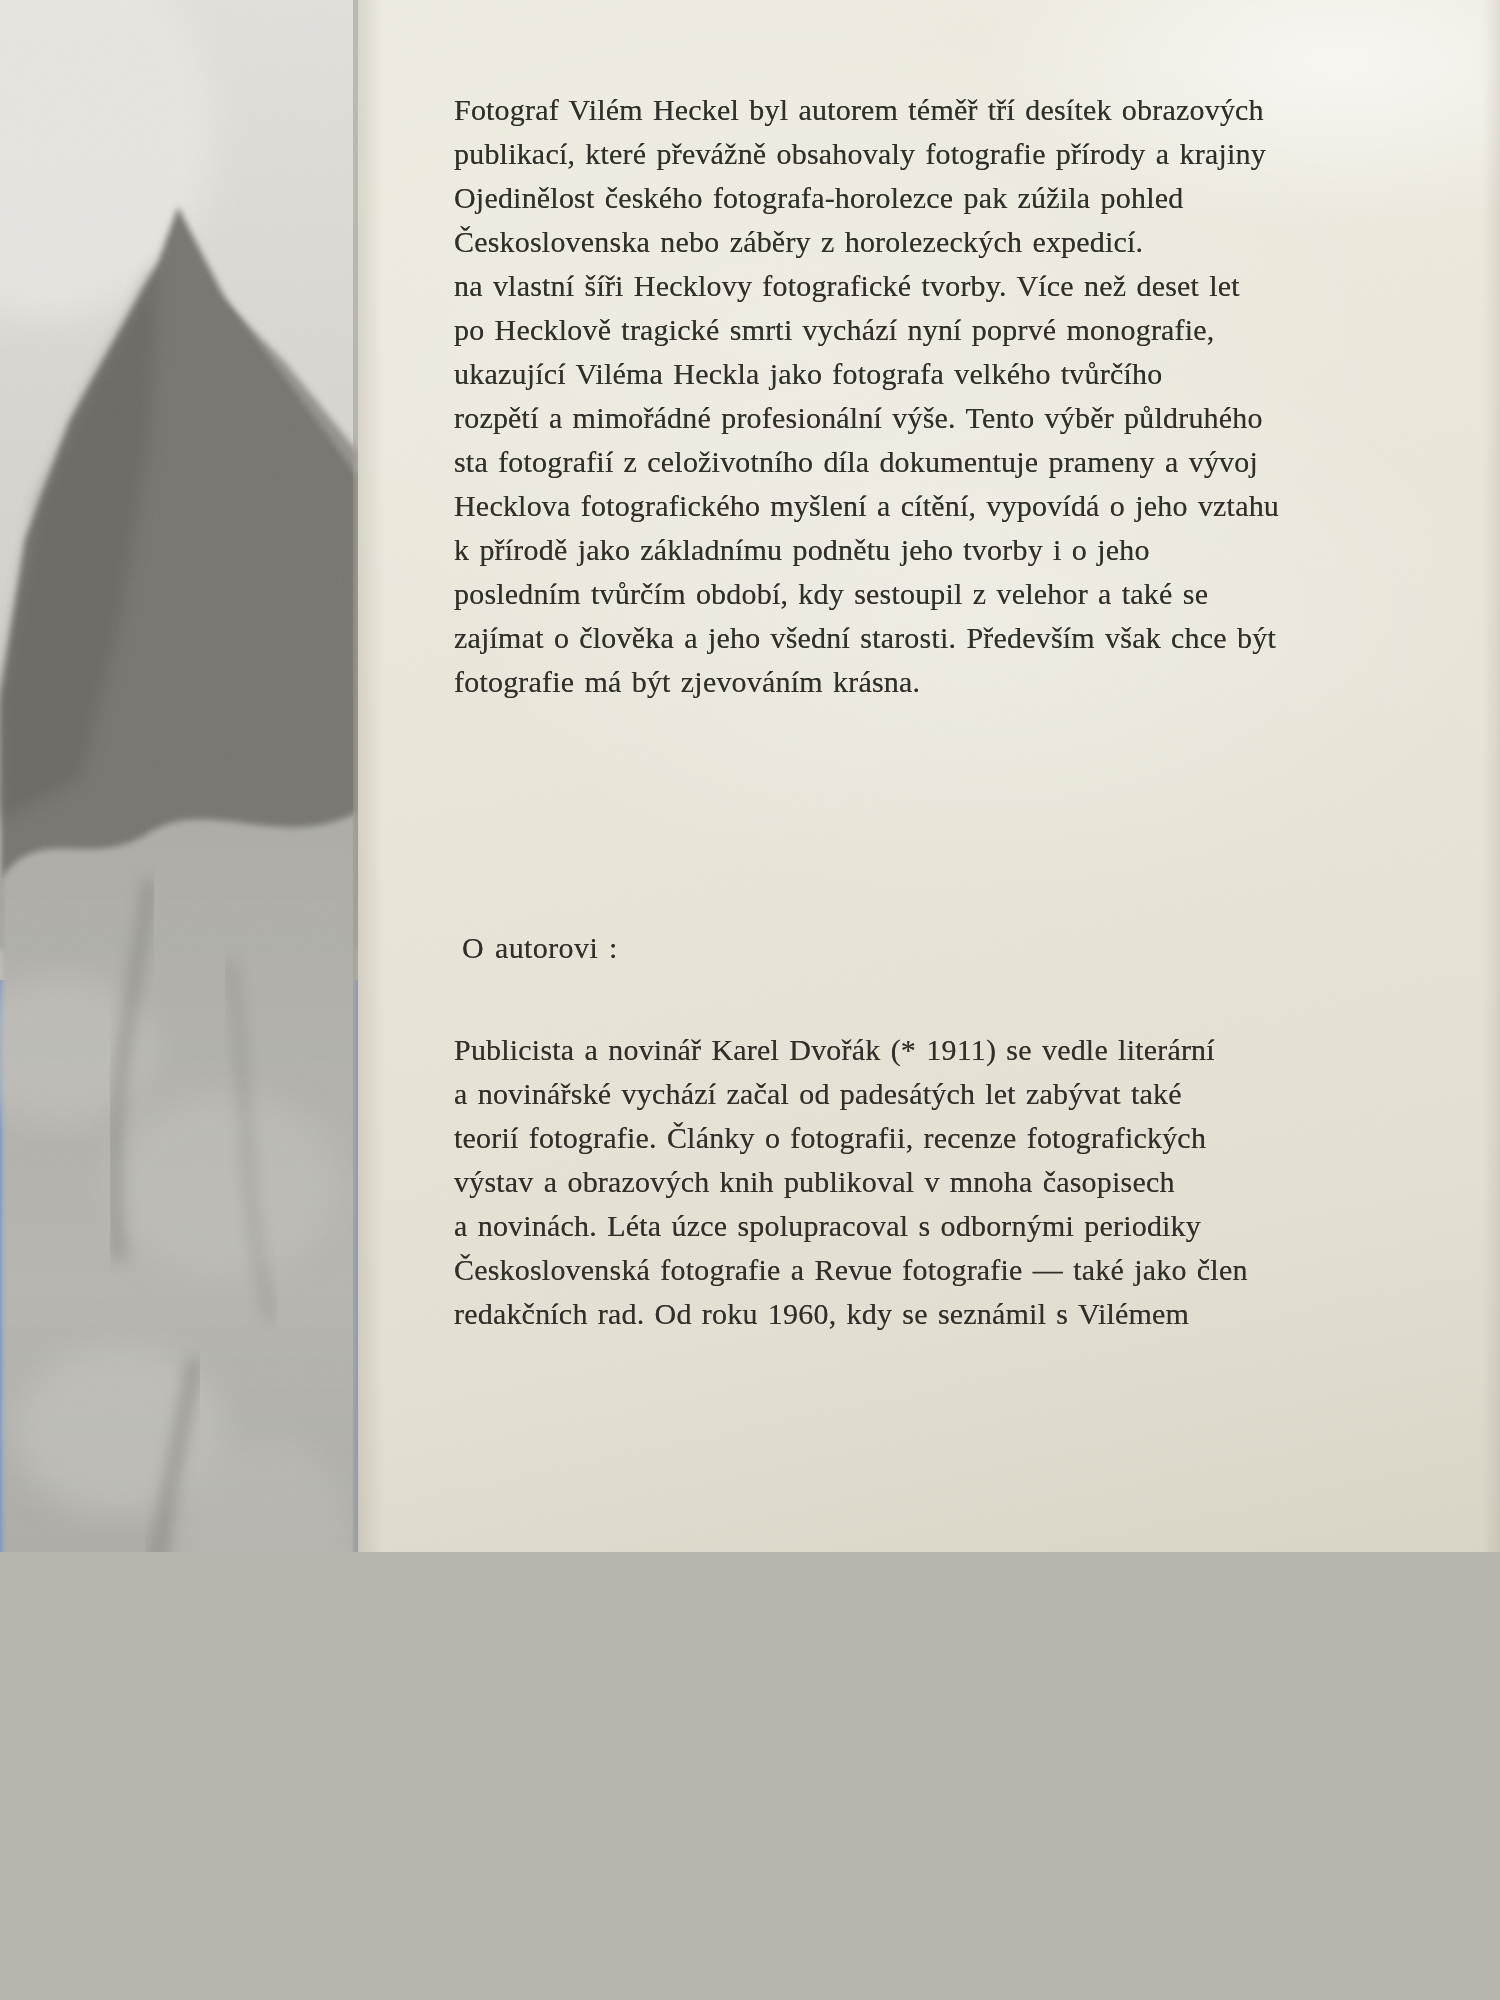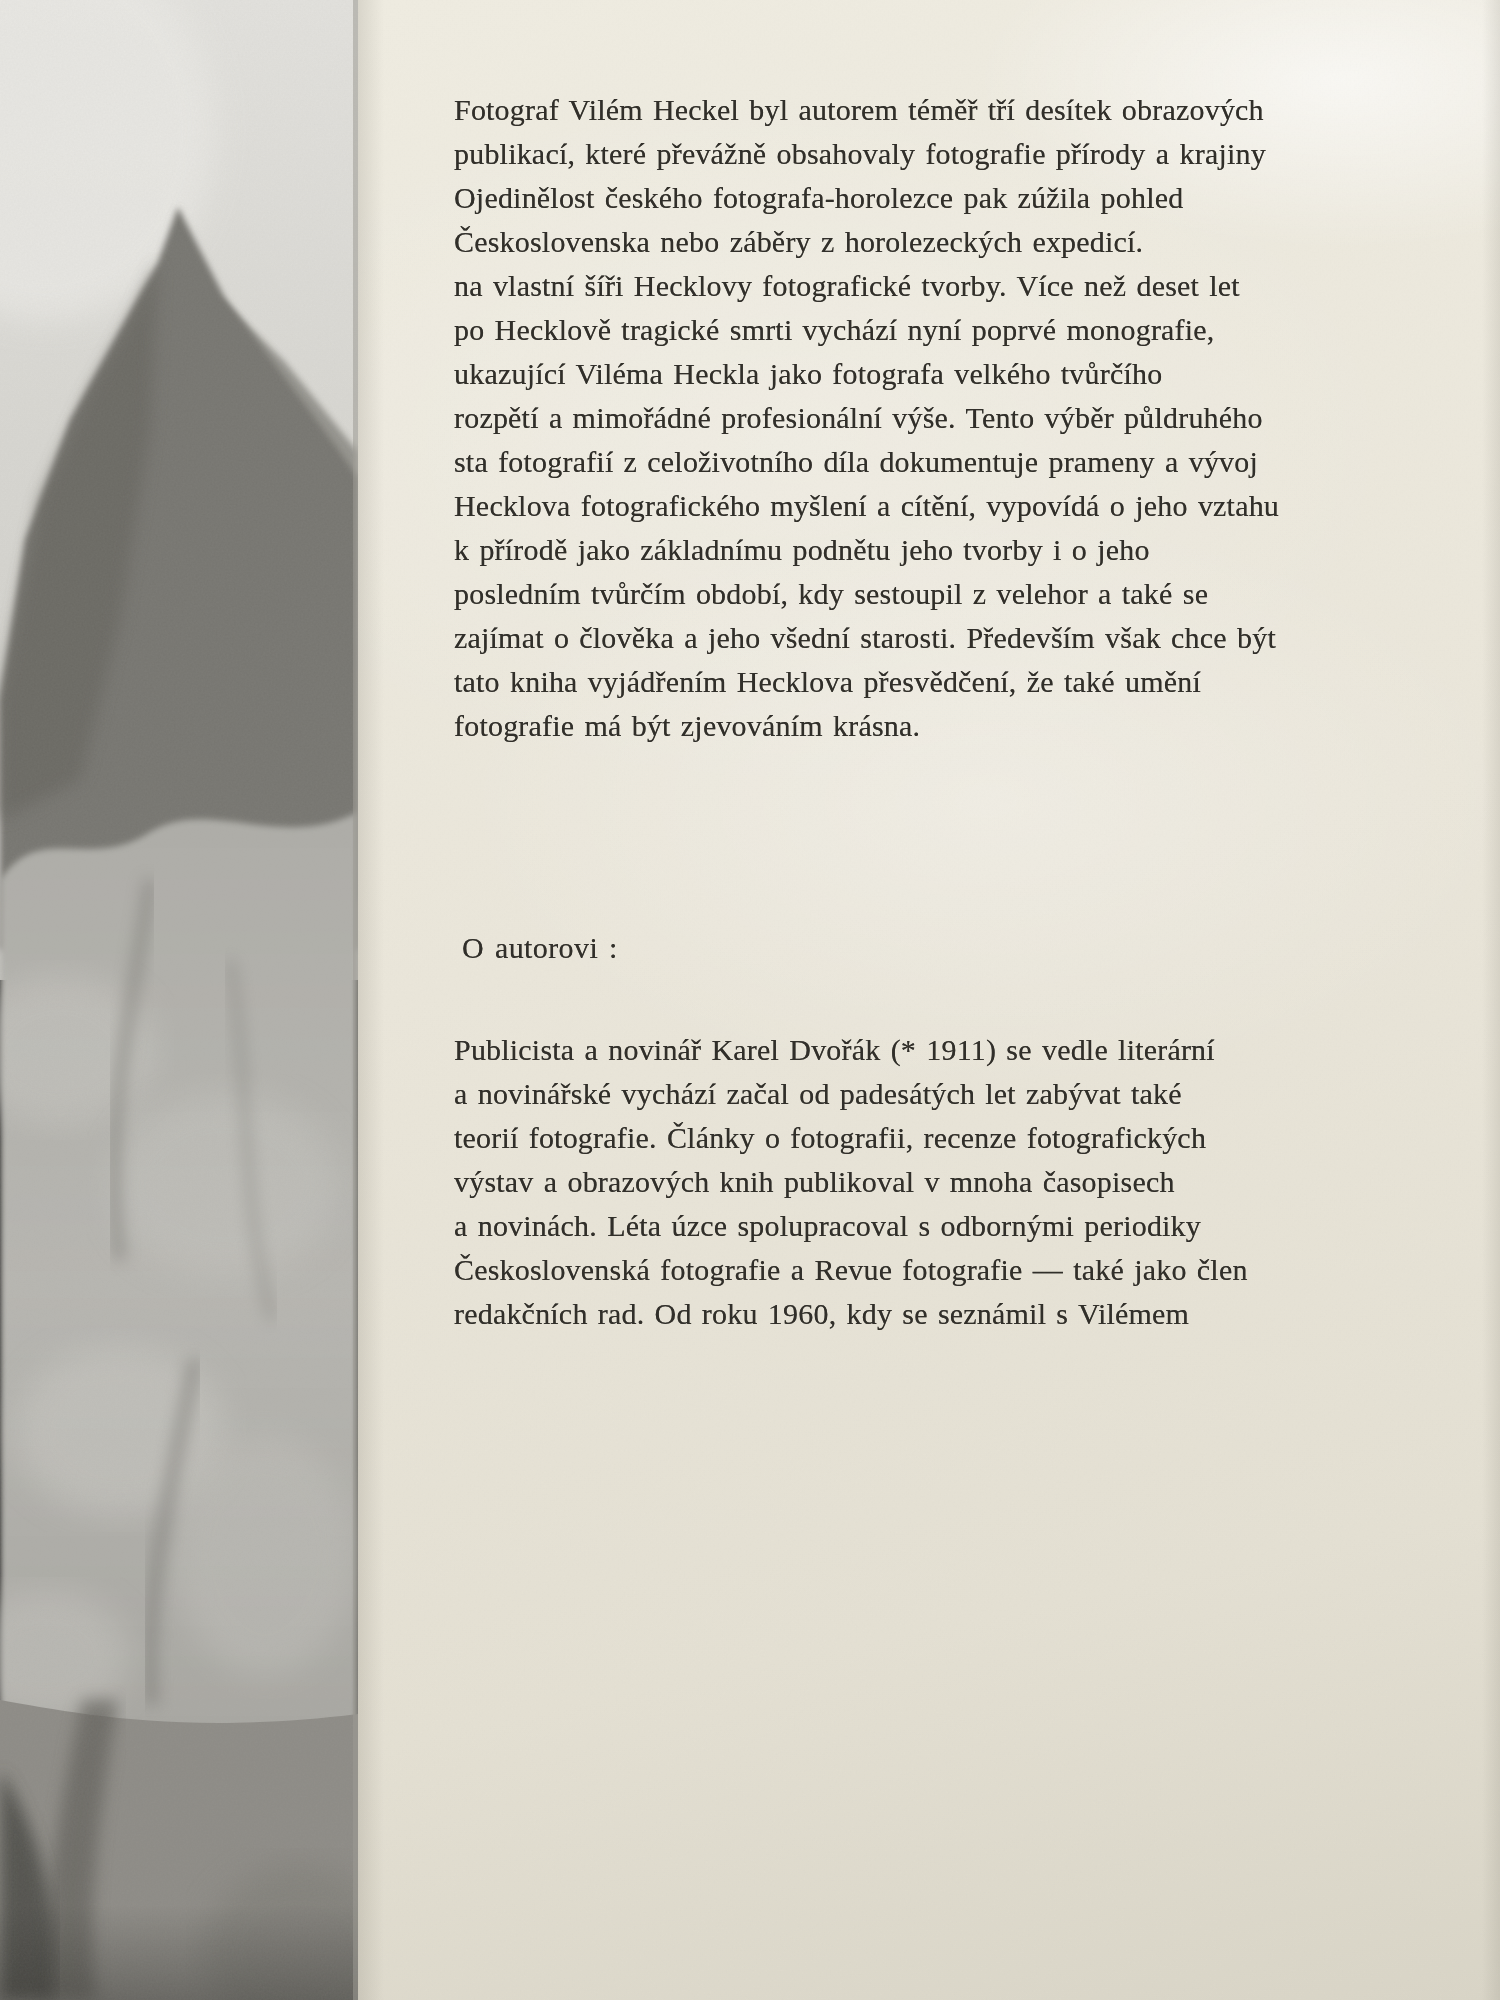--- a/index.html
+++ b/index.html
@@ -1,20 +1,20 @@
 <!DOCTYPE html>
 <html><head>
 <meta charset="utf-8">
 <style>
   html,body{margin:0;padding:0;background:#b8b5ae;}
   .stage{
     position:relative;
-    width:1500px;height:2000px;
+    width:1500px;height:1552px;
     overflow:hidden;
-    background:#000000;
+    background:#3b82f6;
     font-family:"Liberation Serif","DejaVu Serif",serif;
   }
   
   .photo{
     position:absolute;left:0;top:0;width:358px;height:2000px;
   }
   .photo svg{display:block;width:100%;height:100%;}
   
   .paper{
     position:absolute;left:358px;top:0;right:0;bottom:0;
@@ -130,21 +130,20 @@
       <div class="line">Československa nebo záběry z horolezeckých expedicí.</div>
       <div class="line">na vlastní šíři Hecklovy fotografické tvorby. Více než deset let</div>
       <div class="line">po Hecklově tragické smrti vychází nyní poprvé monografie,</div>
       <div class="line">ukazující Viléma Heckla jako fotografa velkého tvůrčího</div>
       <div class="line">rozpětí a mimořádné profesionální výše. Tento výběr půldruhého</div>
       <div class="line">sta fotografií z celoživotního díla dokumentuje prameny a vývoj</div>
       <div class="line">Hecklova fotografického myšlení a cítění, vypovídá o jeho vztahu</div>
       <div class="line">k přírodě jako základnímu podnětu jeho tvorby i o jeho</div>
       <div class="line">posledním tvůrčím období, kdy sestoupil z velehor a také se</div>
       <div class="line">zajímat o člověka a jeho všední starosti. Především však chce být</div>
-      <div class="line">tato kniha vyjádřením Hecklova přesvědčení, že také umění</div>
       <div class="line">fotografie má být zjevováním krásna.</div>
     </div>
 
     <div class="heading">O autorovi :</div>
 
     <div class="para para2">
       <div class="line">Publicista a novinář Karel Dvořák (* 1911) se vedle literární</div>
       <div class="line">a novinářské vychází začal od padesátých let zabývat také</div>
       <div class="line">teorií fotografie. Články o fotografii, recenze fotografických</div>
       <div class="line">výstav a obrazových knih publikoval v mnoha časopisech</div>

